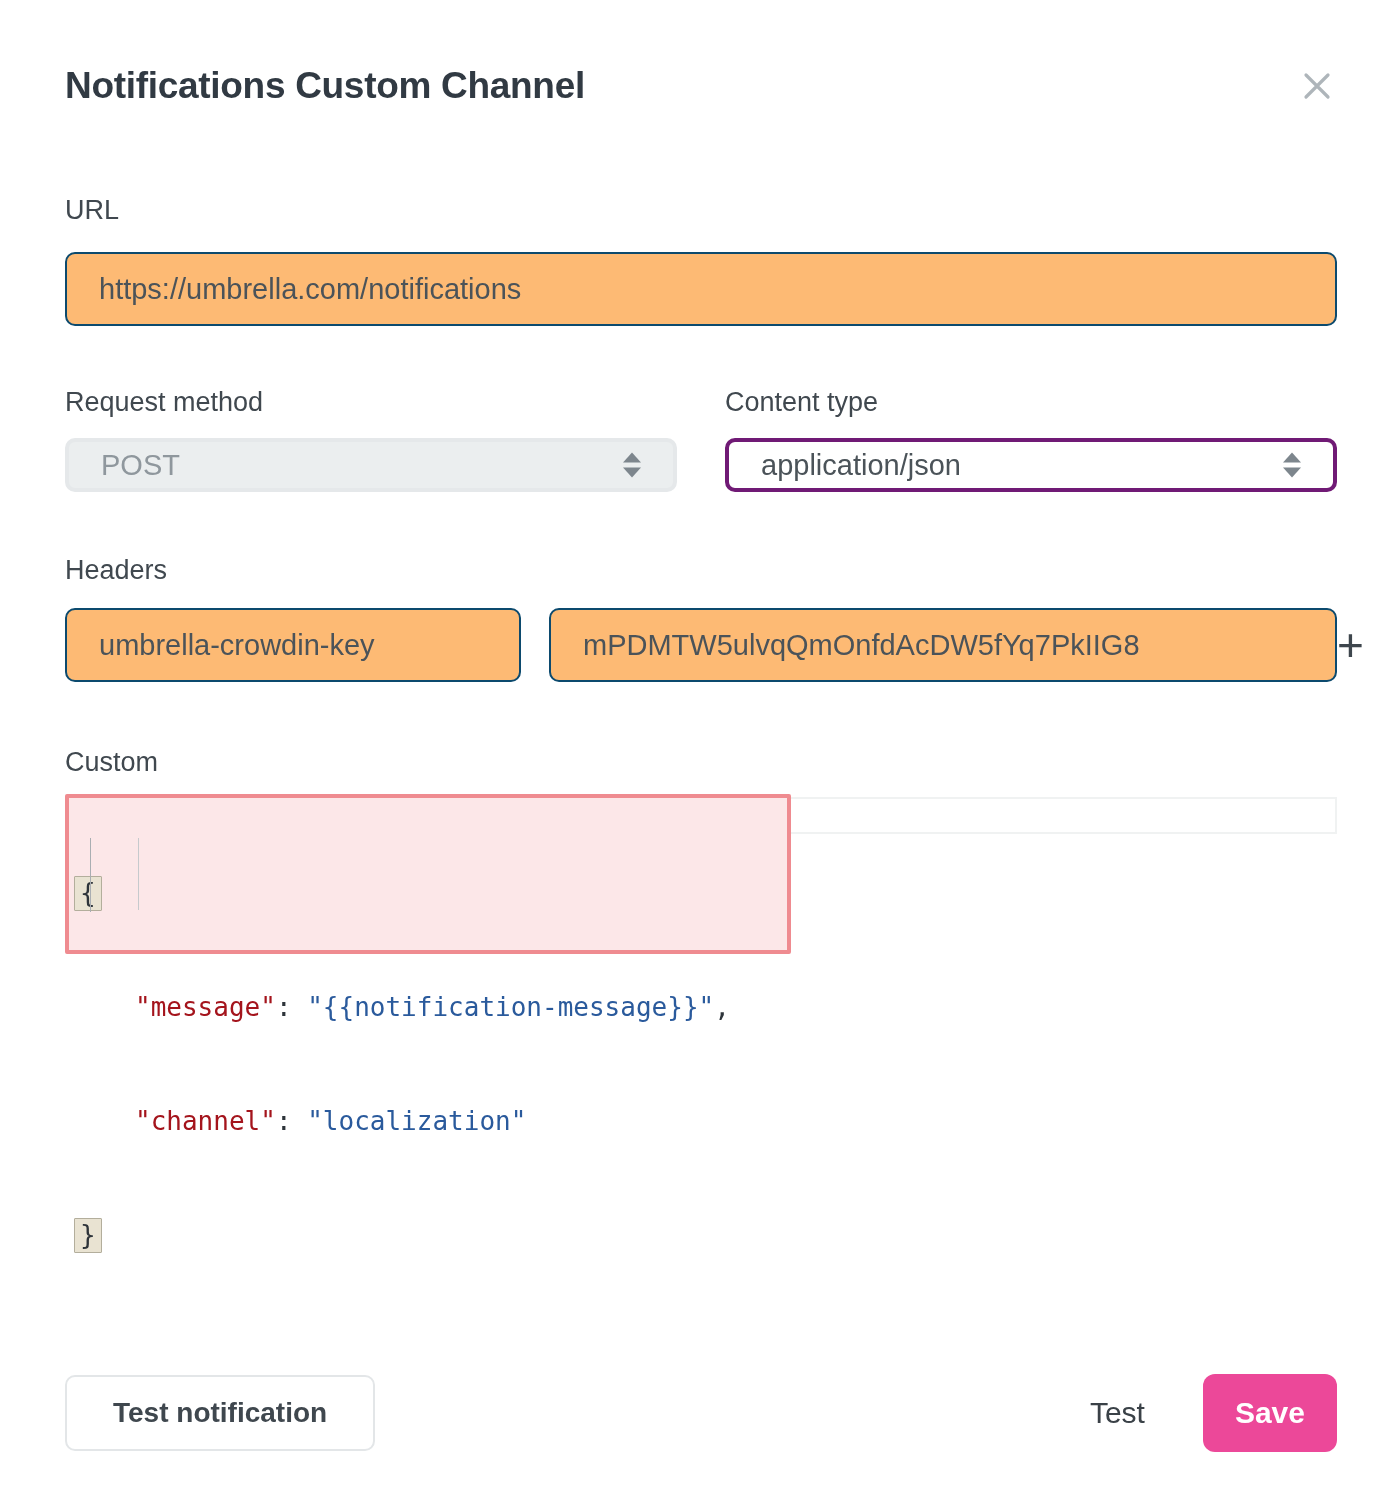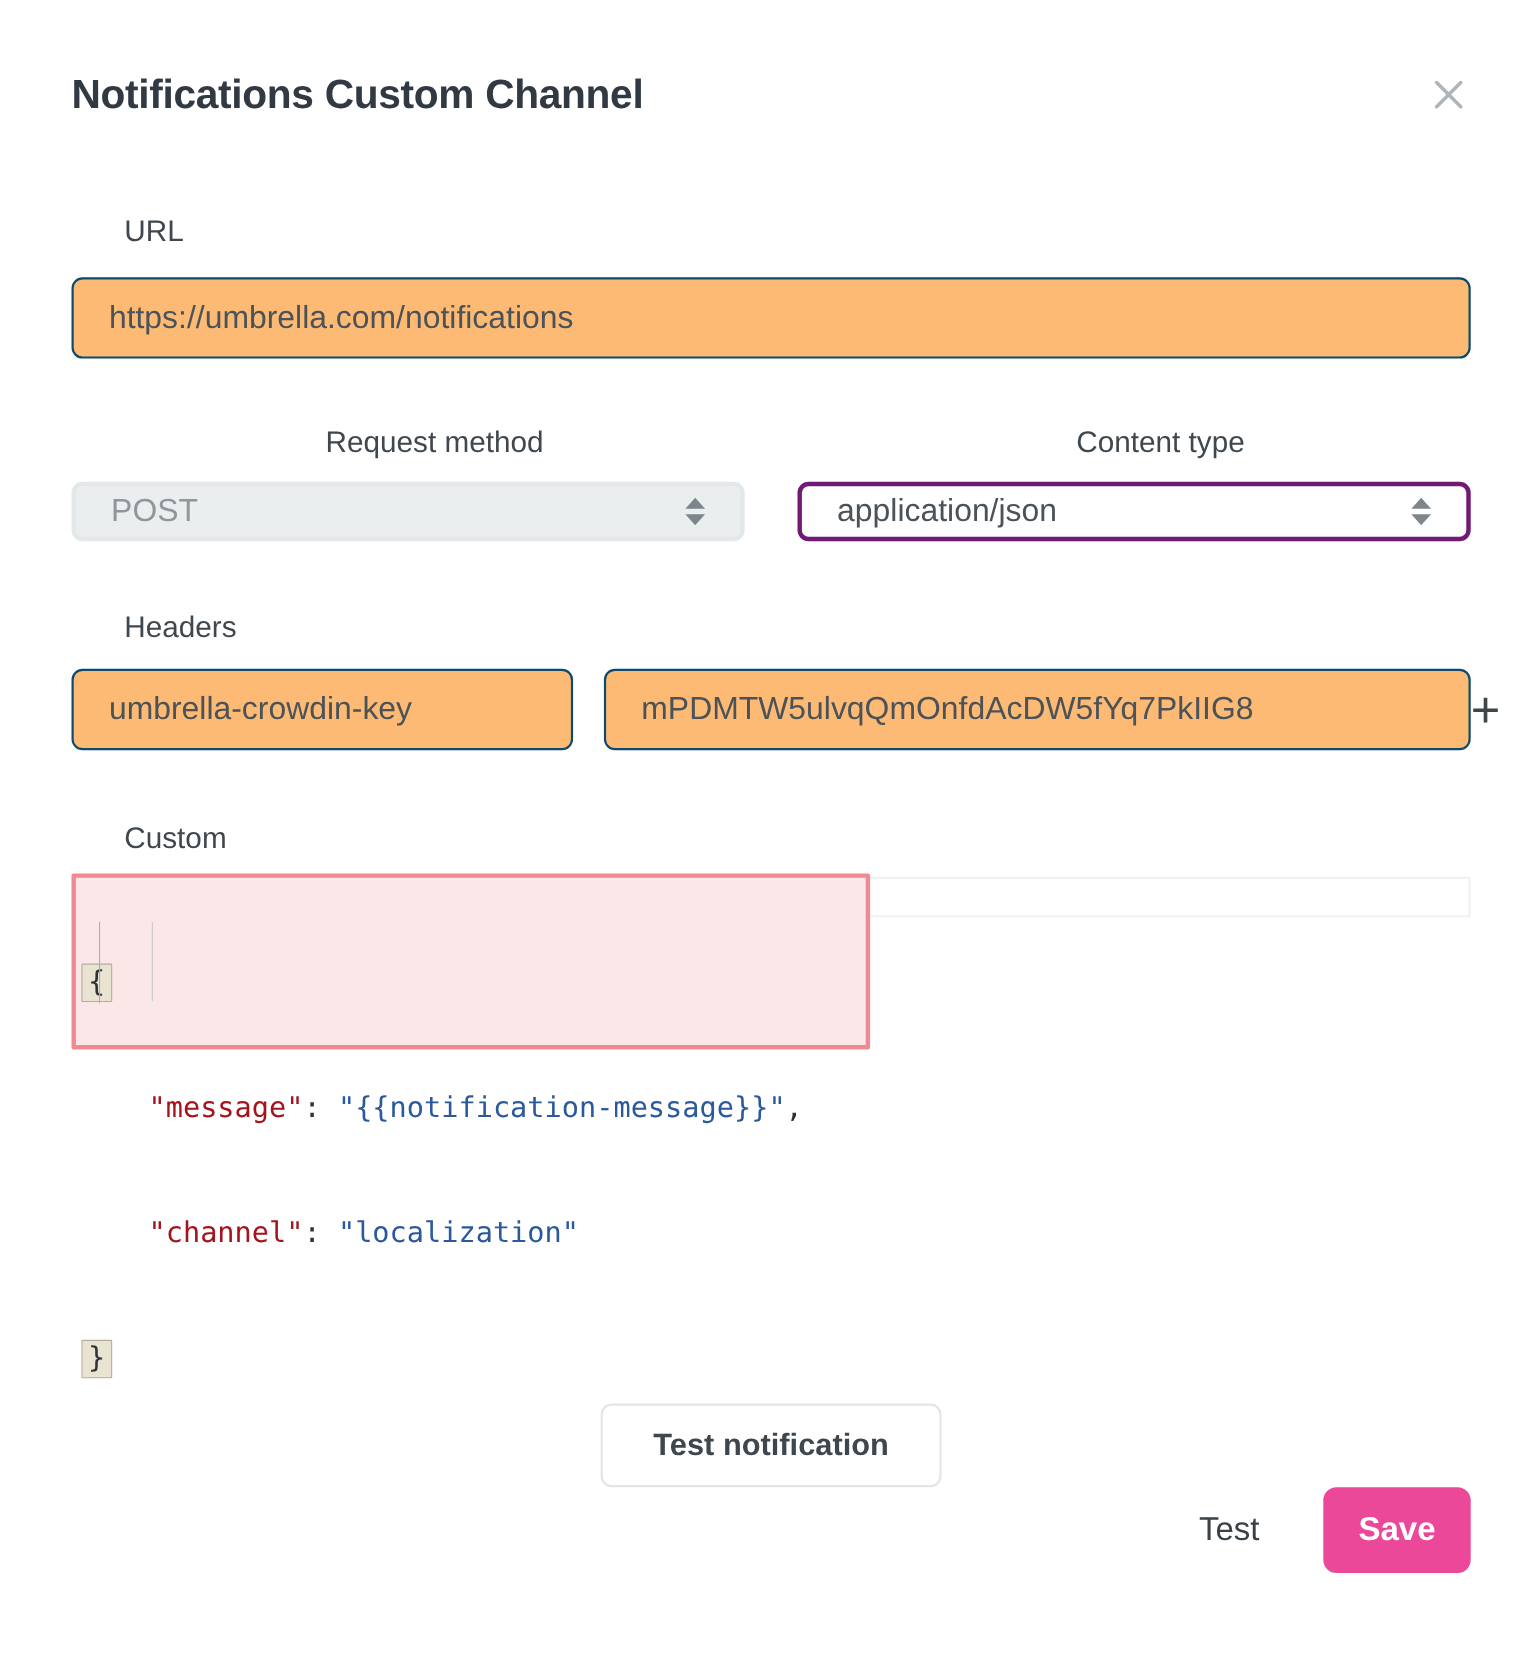--- a/index.html
+++ b/index.html
@@ -11,24 +11,24 @@
     color: #40484f;
     position: relative;
     overflow: hidden;
   }
   .modal { position: absolute; inset: 0; padding: 0 63px 18px 65px; }
 
   .modal-header { display: flex; justify-content: space-between; align-items: flex-start; margin-top: 62px; }
   .modal-title { margin: 0; font-size: 37px; font-weight: 700; color: #313a43; line-height: 48px; letter-spacing: -0.3px; }
   .close-btn { margin-top: 6px; margin-right: 2px; cursor: pointer; line-height: 0; }
 
-  .field-label { font-size: 27px; color: #40484f; line-height: 32px; margin-left: 48px; }
+  .field-label { font-size: 27px; color: #40484f; line-height: 32px; }
   .lbl-url { margin-top: 84px; }
   .row { display: flex; gap: 48px; margin-top: 60px; }
-  .col { flex: 1; min-width: 0; text-align: center; }
+  .col { flex: 1; min-width: 0; }
   .lbl-headers { margin-top: 62px; }
   .lbl-payload { margin-top: 64px; }
 
   .text-input {
     display: block; width: 100%; height: 74px; margin-top: 26px;
     border: 2px solid #0c4a6e; border-radius: 10px; background: #fdba74;
     font-family: "Liberation Sans", sans-serif;
     font-size: 29px; color: #4b5359; padding: 0 32px; outline: none;
   }
 
@@ -65,21 +65,21 @@
   .code-line.indented { padding-left: 62px; }
   .tok-key { color: #a4141c; }
   .tok-val { color: #2a5a9c; }
   .bracket-box {
     display: inline-block; background: #e9e3d2; border: 1px solid #b3ae9c;
     padding: 0 5px; line-height: 33px; margin-left: 1px; border-radius: 1px;
   }
   .indent-guide-outer { position: absolute; left: 21px; top: 40px; width: 1px; height: 74px; background: #a9aeb2; }
   .indent-guide-inner { position: absolute; left: 69px; top: 40px; width: 1px; height: 72px; background: #c6cacd; }
 
-  .footer { position: absolute; left: 65px; right: 63px; bottom: 78px; display: flex; align-items: center; flex-direction: column; }
+  .footer { position: absolute; left: 65px; right: 63px; bottom: 56px; display: flex; align-items: center; }
   .test-btn {
     height: 76px; padding: 0 46px; background: #fff;
     border: 2px solid #e3e6e8; border-radius: 10px;
     display: flex; align-items: center;
     font-size: 28px; font-weight: 700; color: #3f474e; cursor: pointer;
   }
   .footer-right { margin-left: auto; display: flex; align-items: center; gap: 58px; }
   .close-link { font-size: 30px; color: #3a4147; cursor: pointer; }
   .save-btn {
     height: 78px; min-width: 131px; padding: 0 32px;

